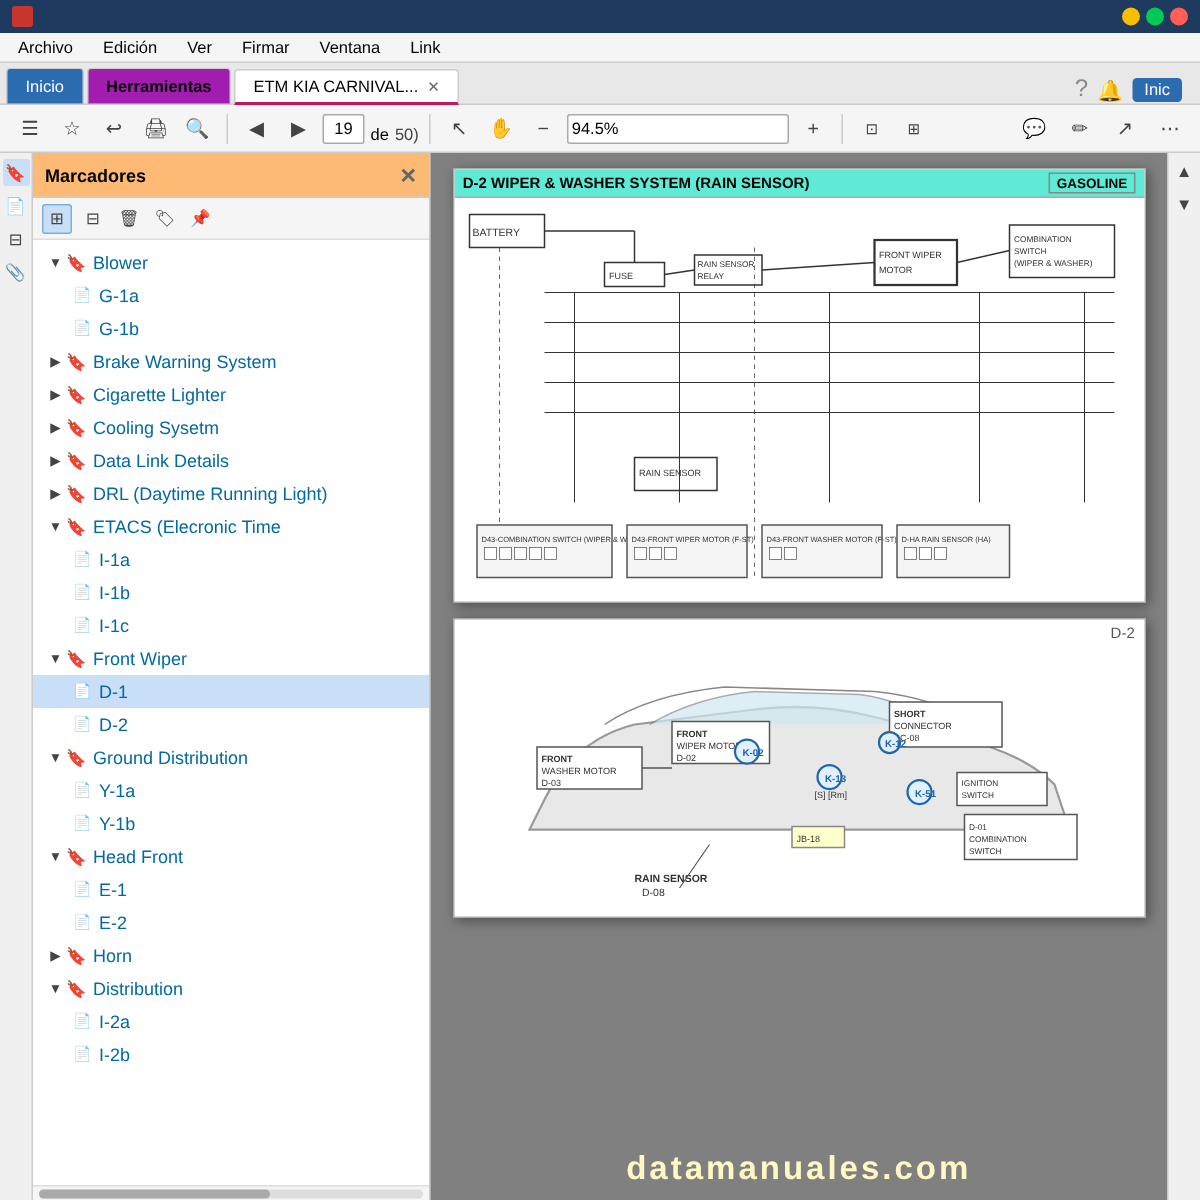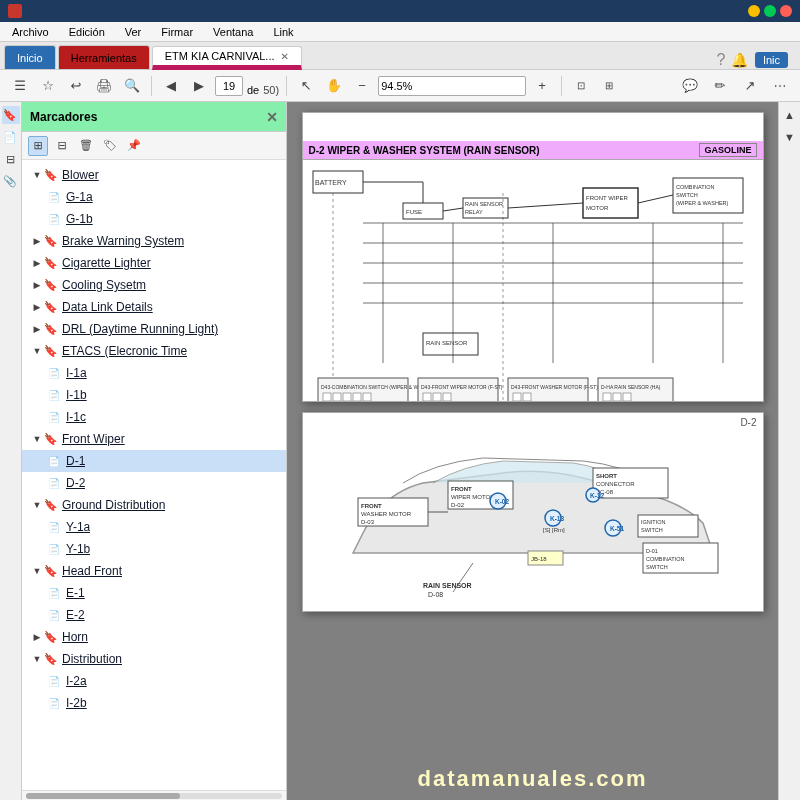--- a/index.html
+++ b/index.html
@@ -50,22 +50,22 @@
       padding: 0 12px;
       display: flex;
       align-items: center;
       cursor: pointer;
       border: 1px solid #ccc;
       border-bottom: none;
       border-radius: 3px 3px 0 0;
       font-size: 11px;
       gap: 6px;
     }
-    .tab.active { background: white; border-bottom: 5px solid #be185d; margin-bottom: -1px; }
-    .tab.inactive { background: #b91c1c; }
+    .tab.active { background: white; border-bottom: 2px solid #be185d; margin-bottom: -1px; }
+    .tab.inactive { background: #a21caf; font-weight: bold; }
     .tab-close { font-size: 10px; color: #666; cursor: pointer; }
     .tab-home { background: #2b6cb0; color: white; }
     .tab-tools { background: #e8e8e8; }
 
     
     .toolbar {
       background: #f5f5f5;
       border-bottom: 1px solid #ccc;
       height: 32px;
       display: flex;
@@ -99,21 +99,21 @@
     .sidebar {
       width: 265px;
       min-width: 265px;
       background: white;
       border-right: 1px solid #ccc;
       display: flex;
       flex-direction: column;
       overflow: hidden;
     }
     .sidebar-header {
-      background: #86efac;
+      background: #fdba74;
       border-bottom: 1px solid #ccc;
       height: 30px;
       display: flex;
       align-items: center;
       padding: 0 8px;
       font-size: 12px;
       font-weight: bold;
       gap: 6px;
     }
     .sidebar-close { margin-left: auto; cursor: pointer; font-size: 14px; color: #666; }
@@ -161,21 +161,21 @@
       cursor: pointer;
       flex-shrink: 0;
     }
     .tree-icon {
       width: 14px; height: 14px;
       display: flex; align-items: center; justify-content: center;
       font-size: 11px;
       margin-right: 4px;
       flex-shrink: 0;
     }
-    .tree-label { font-size: 12px; color: #0f172a; white-space: nowrap; overflow: hidden; text-overflow: ellipsis; text-decoration: underline; }
+    .tree-label { font-size: 12px; color: #0369a1; white-space: nowrap; overflow: hidden; text-overflow: ellipsis; }
 
     .sidebar-scrollbar-h {
       height: 10px;
       border-top: 1px solid #ddd;
       background: #f5f5f5;
       display: flex;
       align-items: center;
       padding: 0 4px;
     }
     .h-scroll-track {
@@ -229,29 +229,28 @@
     
     .diagram-top {
       width: 462px;
       height: 290px;
       border: 1px solid #aaa;
       position: relative;
       overflow: hidden;
     }
 
     .diagram-title {
-      background: #f0abfc;
+      background: #5eead4;
       border-bottom: 1px solid #aaa;
       padding: 2px 6px;
       font-size: 10px;
       font-weight: bold;
       display: flex;
       align-items: center;
       gap: 8px;
-      margin-top: 28px;
     }
     .diagram-gasoline {
       margin-left: auto;
       font-size: 9px;
       border: 1px solid #888;
       padding: 1px 4px;
     }
 
     .diagram-content {
       background: white;

